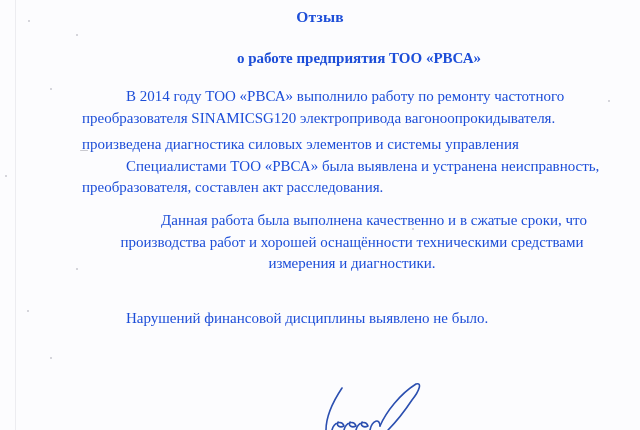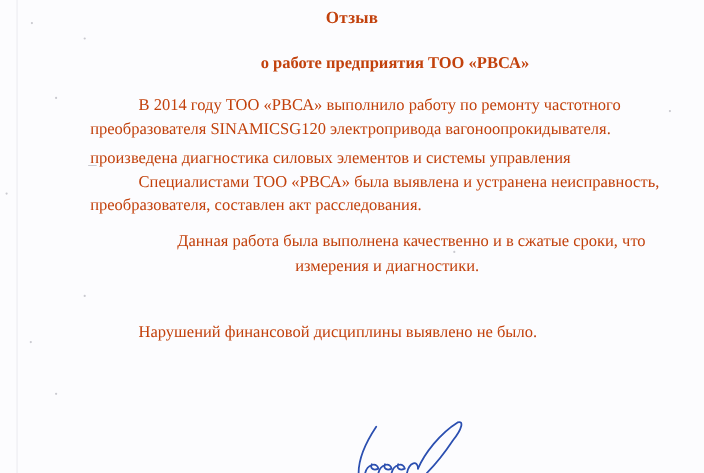--- a/index.html
+++ b/index.html
@@ -9,21 +9,21 @@
       height: 430px;
       overflow: hidden;
       background: #fbfbfd;
     }
     .page {
       position: relative;
       width: 640px;
       height: 430px;
       background: #fcfcfe;
       font-family: "Liberation Serif", "DejaVu Serif", serif;
-      color: #c2410c;
+      color: #1d4ed8;
       overflow: hidden;
     }
     .edge-line {
       position: absolute;
       left: 15px;
       top: 0;
       width: 1px;
       height: 430px;
       background: #ececf0;
     }
@@ -59,21 +59,21 @@
     .para .line {
       display: block;
       white-space: nowrap;
     }
     .para .indent {
       padding-left: 44px;
     }
     #p1 { top: 86px; }
     #p2 { top: 134px; }
     #p3 { top: 210px; text-align: center; }
-    #p4 { top: 292px; }
+    #p4 { top: 308px; }
     .signature {
       position: absolute;
       left: 320px;
       top: 382px;
       width: 130px;
       height: 48px;
     }
     .speck {
       position: absolute;
       width: 2px;
@@ -97,20 +97,21 @@
   </p>
 
   <p class="para" id="p2">
     <span class="line">произведена диагностика силовых элементов и системы управления</span>
     <span class="line indent">Специалистами ТОО «РВСА» была выявлена и устранена неисправность,</span>
     <span class="line">преобразователя, составлен акт расследования.</span>
   </p>
 
   <p class="para" id="p3">
     <span class="line indent">Данная работа была выполнена качественно и в сжатые сроки, что</span>
+    <span class="line">производства работ и хорошей оснащённости техническими средствами</span>
     <span class="line">измерения и диагностики.</span>
   </p>
 
   <p class="para" id="p4">
     <span class="line indent">Нарушений финансовой дисциплины выявлено не было.</span>
   </p>
 
   <svg class="signature" viewBox="0 0 130 48" xmlns="http://www.w3.org/2000/svg">
     <g fill="none" stroke="#2b4fb0" stroke-width="1.6" stroke-linecap="round" stroke-linejoin="round">
       <path d="M22 6 C 14 18, 6 34, 6 48"></path>

